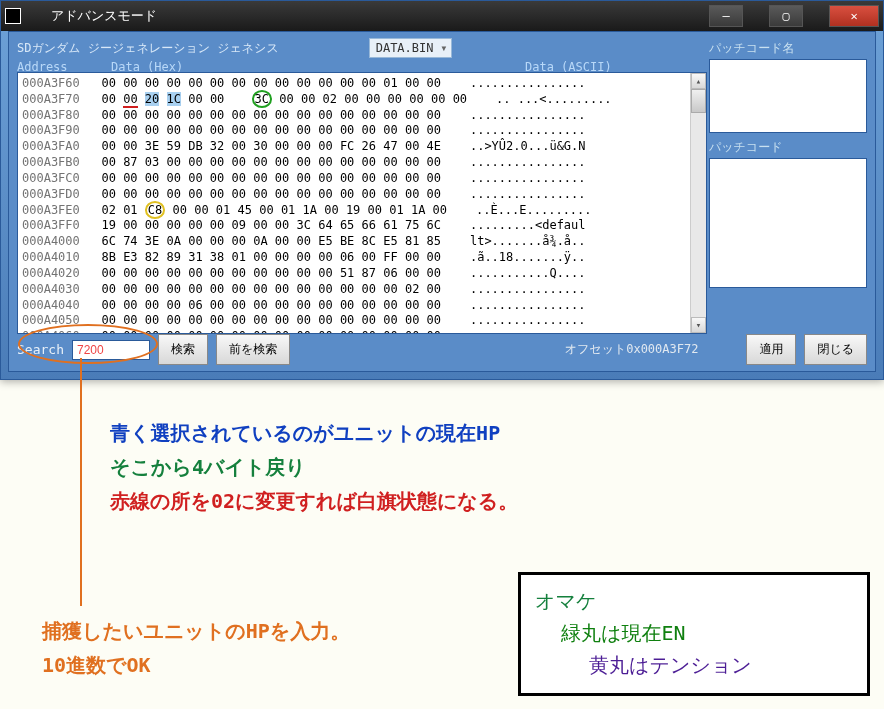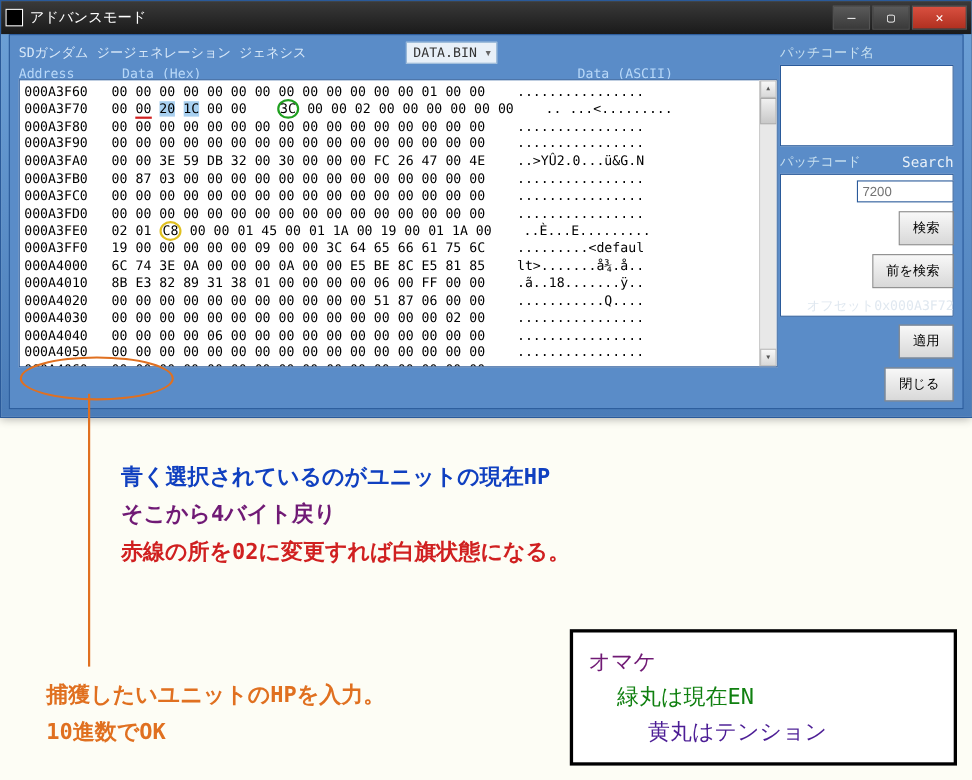--- a/index.html
+++ b/index.html
@@ -1,18 +1,18 @@
 <!DOCTYPE html>
 <html><head>
 <meta charset="utf-8">
 <style>
 * { box-sizing: border-box; margin: 0; padding: 0; }
 body { font-family: "MS Gothic", "Meiryo", monospace; background: #fdfdf5; width: 884px; height: 709px; overflow: hidden; position: relative; }
 .window { position: absolute; top: 0; left: 0; width: 884px; height: 380px; background: linear-gradient(#6ea2d8, #4a7cb8); border: 1px solid #2a5a9a; box-shadow: 0 2px 8px rgba(0,0,0,0.3); }
-.titlebar { height: 30px; background: linear-gradient(#3a3a3a, #1a1a1a); display: flex; align-items: center; padding: 0 4px; color: #fff; font-size: 13px; }
+.titlebar { height: 30px; background: linear-gradient(#3a3a3a, #1a1a1a); display: flex; align-items: center; padding: 0 4px; color: #fff; font-size: 13px; gap: 24px; }
 .titlebar .ticon { width: 16px; height: 16px; background: #000; border: 1px solid #fff; margin-right: 6px; }
 .titlebar .spacer { flex: 1; }
 .tbtn { width: 34px; height: 22px; margin-left: 2px; border: 1px solid #555; display: flex; align-items: center; justify-content: center; font-size: 12px; }
 .tbtn.min, .tbtn.max { background: linear-gradient(#5a5a5a,#3a3a3a); color: #fff; }
 .tbtn.close { background: linear-gradient(#d95040,#b03020); color: #fff; width: 50px; font-weight: bold; }
 .client { position: absolute; top: 30px; left: 7px; right: 7px; bottom: 7px; background: #5a8cc8; border: 1px solid #2a5a9a; }
 .toolbar { padding: 6px 8px 0 8px; color: #d8e8f8; font-size: 12px; display: flex; align-items: center; gap: 10px; }
 .dropdown { background: #e8f0f8; border: 1px solid #98b8d8; padding: 2px 18px 2px 6px; font-size: 12px; color: #333; position: relative; }
 .dropdown::after { content: "▾"; position: absolute; right: 4px; color: #666; }
 .colhead { padding: 2px 8px 4px 8px; color: #b8d8f8; font-family: monospace; font-size: 12px; display: flex; }
@@ -21,37 +21,37 @@
 .colhead .c3 { flex: 1; }
 .rightpane { position: absolute; right: 8px; top: 6px; width: 158px; }
 .rlabel { color: #c8e0f0; font-size: 12px; margin: 2px 0 2px 0; }
 .rbox { background: #fff; border: 1px solid #2a5a9a; height: 74px; margin-bottom: 6px; }
 .rbox2 { background: #fff; border: 1px solid #2a5a9a; height: 130px; }
 .hexview { position: absolute; left: 8px; top: 40px; width: 690px; height: 262px; background: #fff; border: 1px solid #2a5a9a; font-family: monospace; font-size: 12px; line-height: 1.32; padding: 3px 4px; overflow: hidden; }
 .hexview .row { white-space: pre; }
 .scrollbar { position: absolute; right: 0; top: 0; bottom: 0; width: 16px; background: #e8e8e8; border-left: 1px solid #ccc; }
 .sbtn { height: 16px; background: linear-gradient(#f8f8f8,#d8d8d8); border: 1px solid #bbb; font-size: 9px; text-align: center; line-height: 14px; color: #555; }
 .sthumb { position: absolute; top: 16px; left: 0; right: 0; height: 24px; background: linear-gradient(#f0f0f0,#c8c8c8); border: 1px solid #aaa; }
-.addr { color: #000000; margin-top: 20px; }
+.addr { color: #737373; margin-top: 20px; }
 .ascii { color: #000; }
 .hl-blue { background: #a8d0f0; }
 .ul-red { border-bottom: 2px solid #d02020; }
 .cir-green { border: 2px solid #20a020; border-radius: 50%; padding: 0 1px; margin-left: 20px; }
 .cir-yellow { border: 2px solid #e0c020; border-radius: 50%; padding: 0 1px; }
-.bottombar { position: absolute; left: 24px; right: 8px; bottom: 6px; display: flex; align-items: flex-end; gap: 8px; color: #fff; font-size: 13px; flex-direction: column; }
+.bottombar { position: absolute; left: 8px; right: 8px; bottom: 6px; display: flex; align-items: center; gap: 8px; color: #fff; font-size: 13px; }
 .bottombar .lbl { color: #e8f0f8; font-family: monospace; }
-.txtinput { background: #fff; border: 1px solid #2a5a9a; padding: 2px 4px; width: 88px; font-size: 12px; font-family: sans-serif; color: #737373; }
+.txtinput { background: #fff; border: 1px solid #2a5a9a; padding: 2px 4px; width: 78px; font-size: 12px; font-family: sans-serif; color: #ef4444; }
 .btn { background: linear-gradient(#f8f8f8,#d8d8d8); border: 1px solid #888; padding: 6px 12px; font-size: 12px; color: #000; }
 .offset { margin-left: auto; color: #e0e8f0; font-size: 12px; }
 .annot-oval { position: absolute; left: 18px; top: 324px; width: 140px; height: 40px; border: 2px solid #e07020; border-radius: 50%; pointer-events: none; }
 .annot-vline { position: absolute; left: 80px; top: 358px; width: 2px; height: 248px; background: #e07020; pointer-events: none; }
 .annot-text { position: absolute; font-size: 20px; font-weight: bold; line-height: 1.7; }
 .omake-box { position: absolute; left: 518px; top: 572px; width: 352px; height: 124px; border: 3px solid #000; background: #fff; padding: 10px 14px; font-size: 20px; line-height: 1.6; }
 .blue-t { color: #1040c0; }
-.black-t { color: #701a75; }
+.black-t { color: #15803d; }
 .red-t { color: #d02020; }
 .orange-t { color: #e07020; }
 .green-t { color: #108010; }
 .gold-t { color: #4c1d95; }
 </style>
 </head>
 <body>
 
 <div class="window">
   <div class="titlebar">

